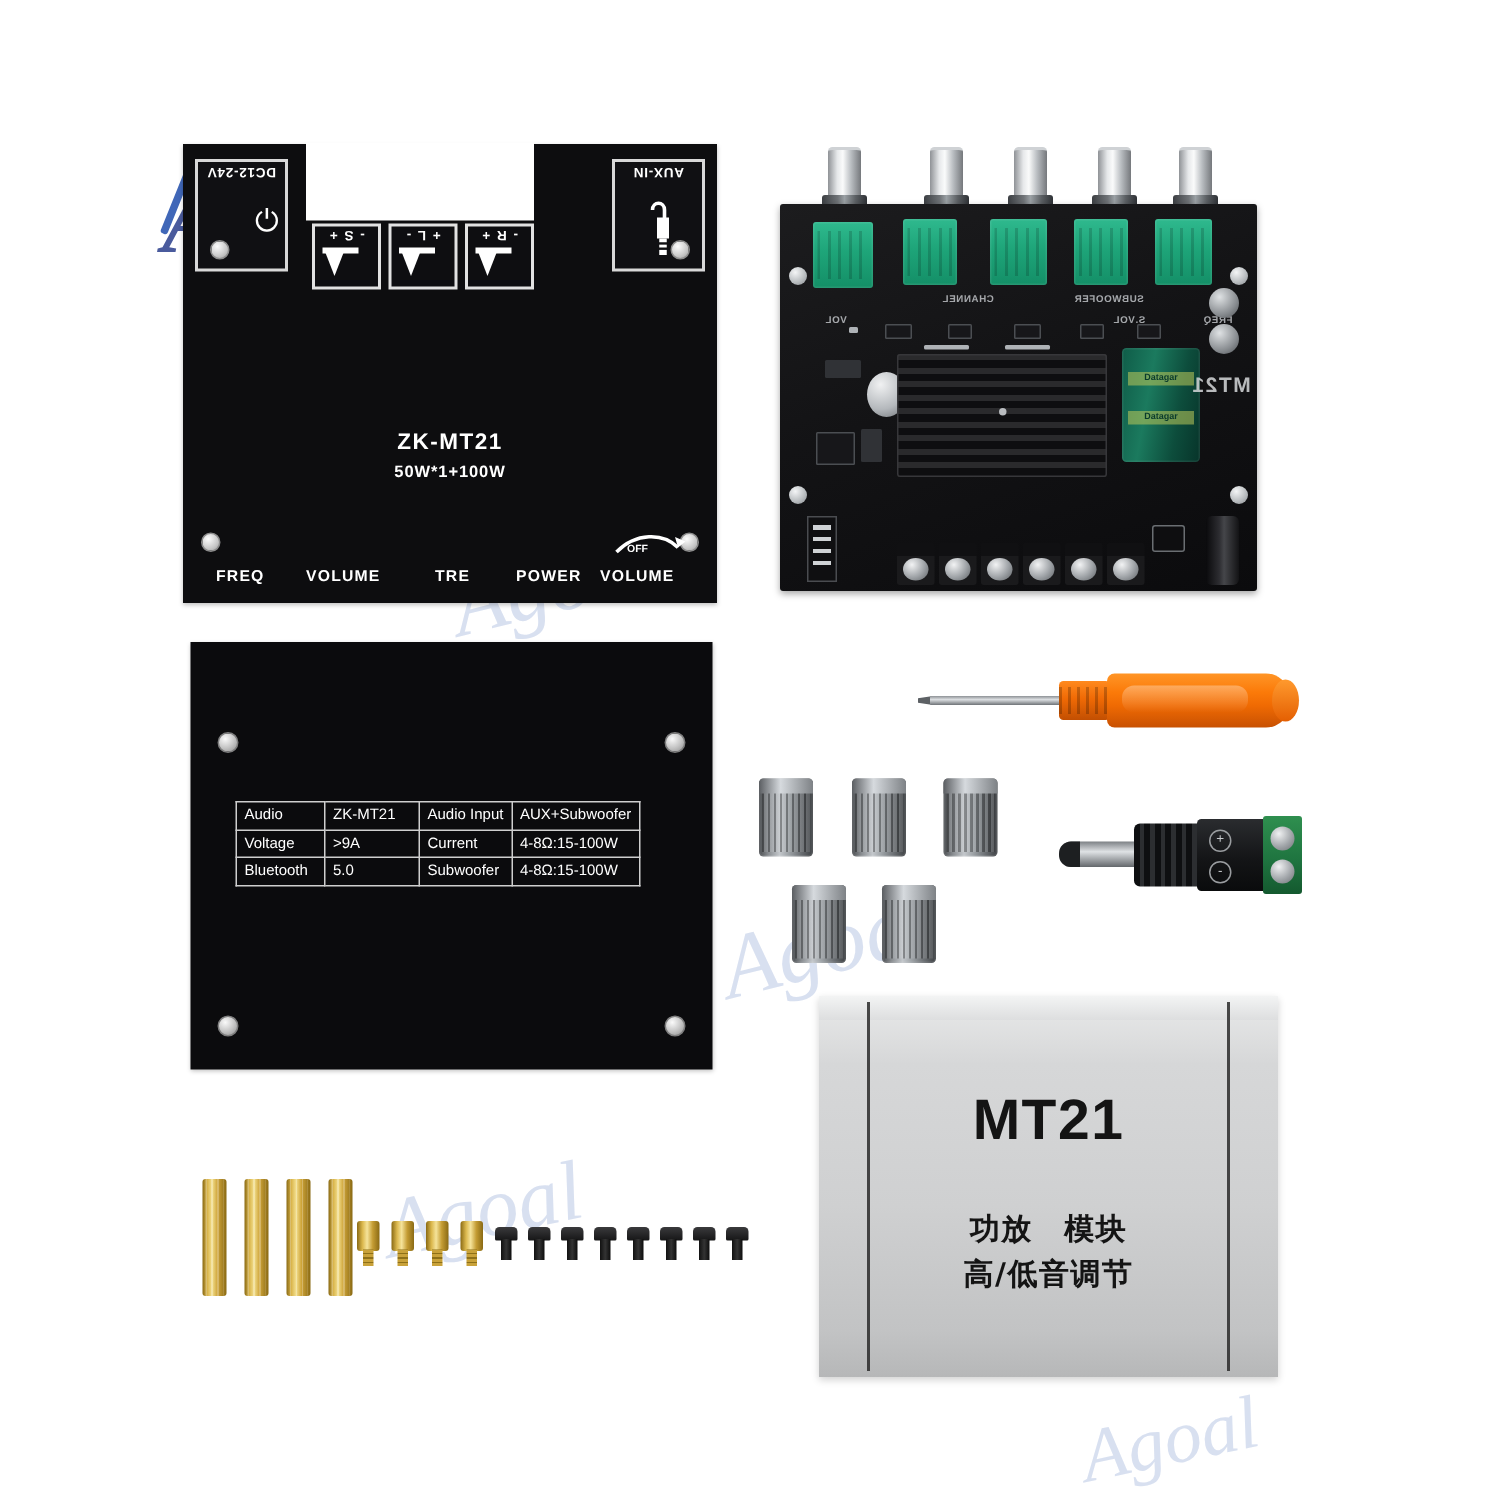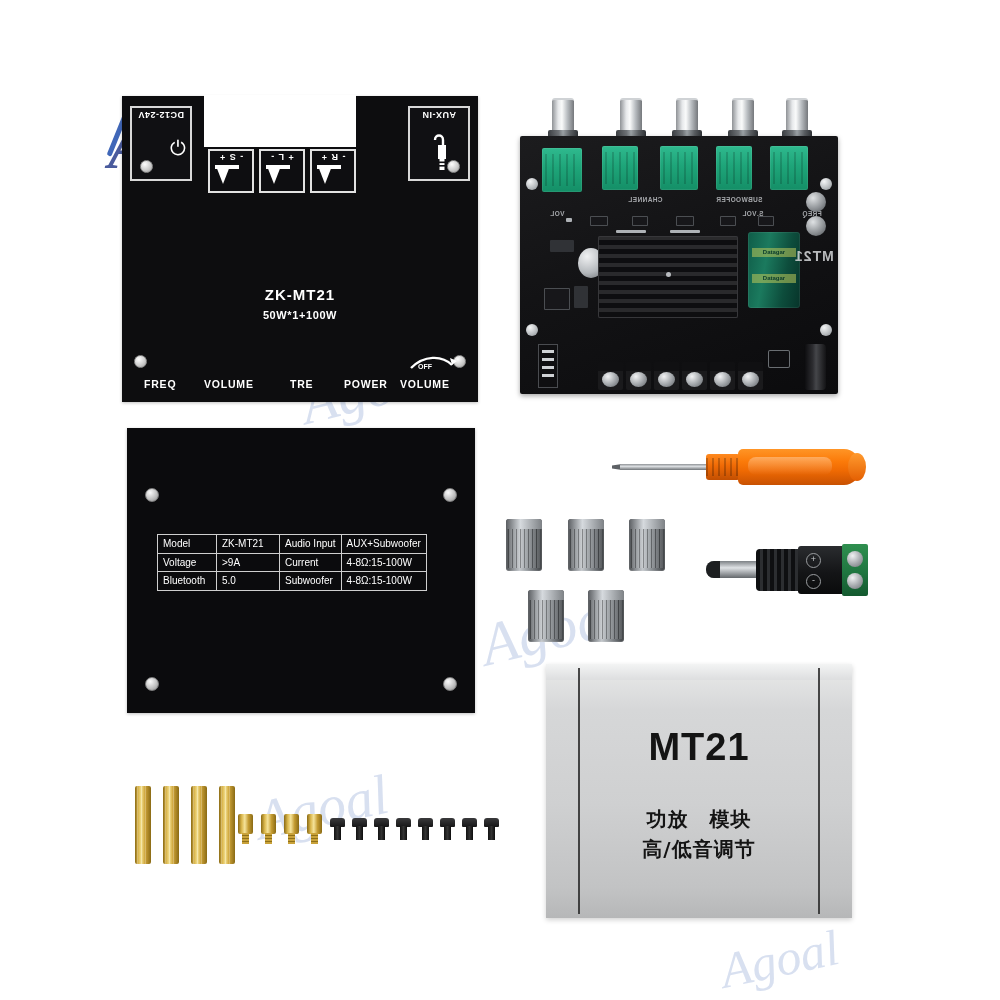--- a/index.html
+++ b/index.html
@@ -479,21 +479,21 @@
 
   <div id="specplate">
     <div class="sp-hole" style="left:18px;top:60px;"></div>
     <div class="sp-hole" style="right:18px;top:60px;"></div>
     <div class="sp-hole" style="left:18px;bottom:22px;"></div>
     <div class="sp-hole" style="right:18px;bottom:22px;"></div>
 
     <table id="spec-table">
       <tbody>
         <tr>
-          <td class="k">Model</td>
+          <td class="k">Audio</td>
           <td class="v">ZK-MT21</td>
           <td class="k">Audio Input</td>
           <td class="v">AUX+Subwoofer</td>
         </tr>
         <tr>
           <td class="k">Voltage</td>
           <td class="v">&gt;9A</td>
           <td class="k">Current</td>
           <td class="v">4-8Ω:15-100W</td>
         </tr>

